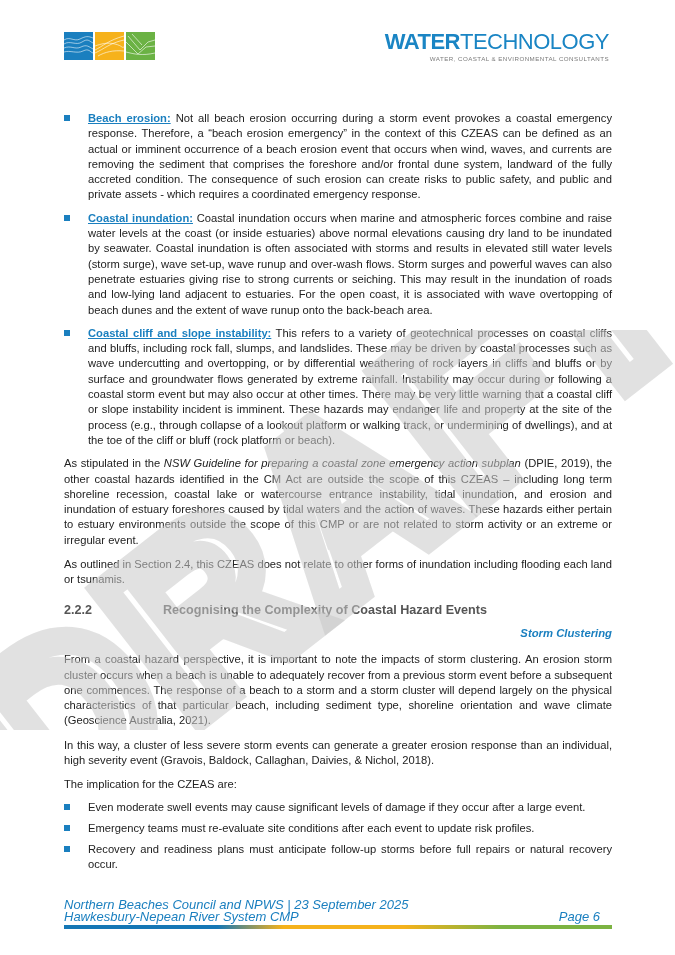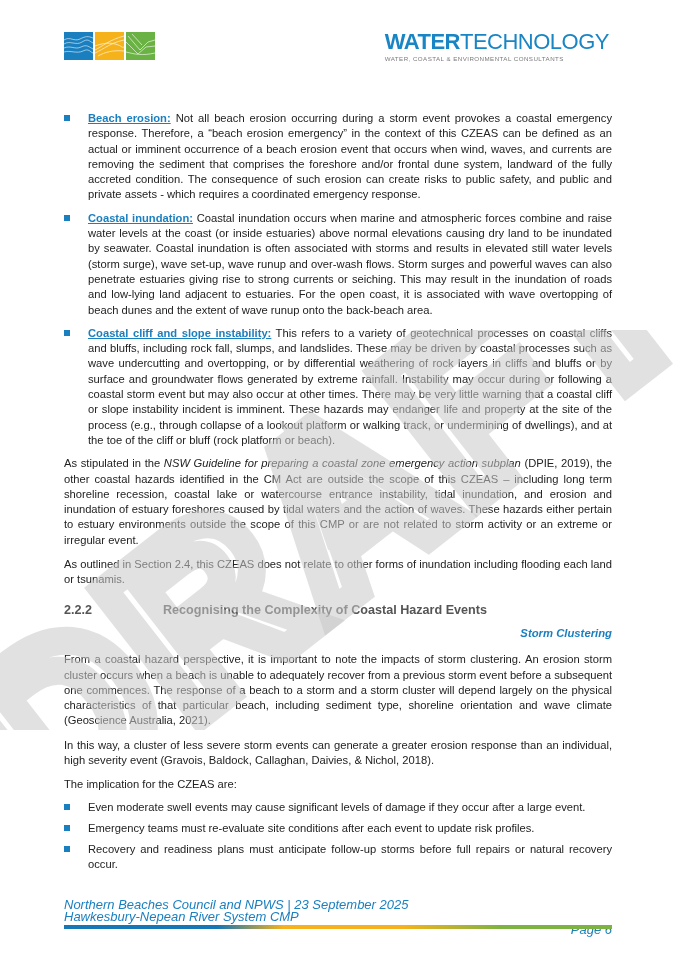--- a/index.html
+++ b/index.html
@@ -1,40 +1,40 @@
 <!DOCTYPE html>
 <html><head>
 <meta charset="utf-8">
 <style>
   html, body { margin:0; padding:0; background:#ffffff; }
   body { width:675px; height:955px; position:relative; overflow:hidden;
          font-family:"Liberation Sans", sans-serif; color:#222222; }
   .logo-left { position:absolute; left:64px; top:32px; width:93px; height:28px; display:flex; gap:2px; }
   .logo-left .tile { width:29px; height:28px; position:relative; overflow:hidden; }
   .logo-left .tile svg { position:absolute; left:0; top:0; }
-  .logo-right { position:absolute; right:66px; top:31px; }
+  .logo-right { position:absolute; right:66px; top:31px; text-align:right; }
   .wt-title { font-size:22px; letter-spacing:-0.5px; line-height:22px; color:#1a85c4; white-space:nowrap; }
   .wt-title .bold { font-weight:bold; }
   .wt-title .light { font-weight:normal; }
   .wt-sub { font-size:6.2px; color:#7a7a7a; letter-spacing:0.45px; margin-top:2px; white-space:nowrap; }
 
   .content { position:absolute; left:64px; top:111px; width:548px; font-size:11.2px; line-height:15.3px; text-align:justify; }
   .bullet { position:relative; padding-left:24px; margin-bottom:8px; }
   .bullet .sq { position:absolute; left:0; top:4px; width:6px; height:6px; background:#1a7fbf; }
   .term { color:#1a7fbf; font-weight:bold; text-decoration:underline; }
   p { margin:0 0 9px 0; }
   .h3 { font-size:12.6px; font-weight:bold; color:#555555; margin:15px 0 8px 0; display:flex; text-align:left;gap:28px; }
   .h3 .num { width:71px; }
   .h4 { font-size:11.3px; font-weight:bold; font-style:italic; color:#1a7fbf; margin:0 0 11px 0; text-align:right; }
   .simple-bullets .bullet { margin-bottom:6px; }
 
   .watermark { position:absolute; left:-20px; top:330px; width:720px; height:400px; pointer-events:none; z-index:2; }
 
   .footer { position:absolute; left:64px; top:899px; width:548px; font-size:13px; line-height:12px; color:#1a7fbf;font-style:italic; }
-  .footer .pg { position:absolute; right:0; top:12px;margin-top:13px; }
+  .footer .pg { position:absolute; right:12px; top:12px; }
   .footer-bar { position:absolute; left:64px; top:925px; width:548px; height:4px;
                 background:linear-gradient(to right, #1577b5 0%, #1577b5 28%, #f5b21c 40%, #f5b21c 62%, #7cb342 80%, #7cb342 100%); }
 </style>
 </head>
 <body>
 
 <div class="logo-left">
   <div class="tile" style="background:#1a7fbf">
     <svg width="29" height="28" viewBox="0 0 29 28">
         <g fill="none" stroke="#ffffff" stroke-opacity="0.7" stroke-width="0.8">

